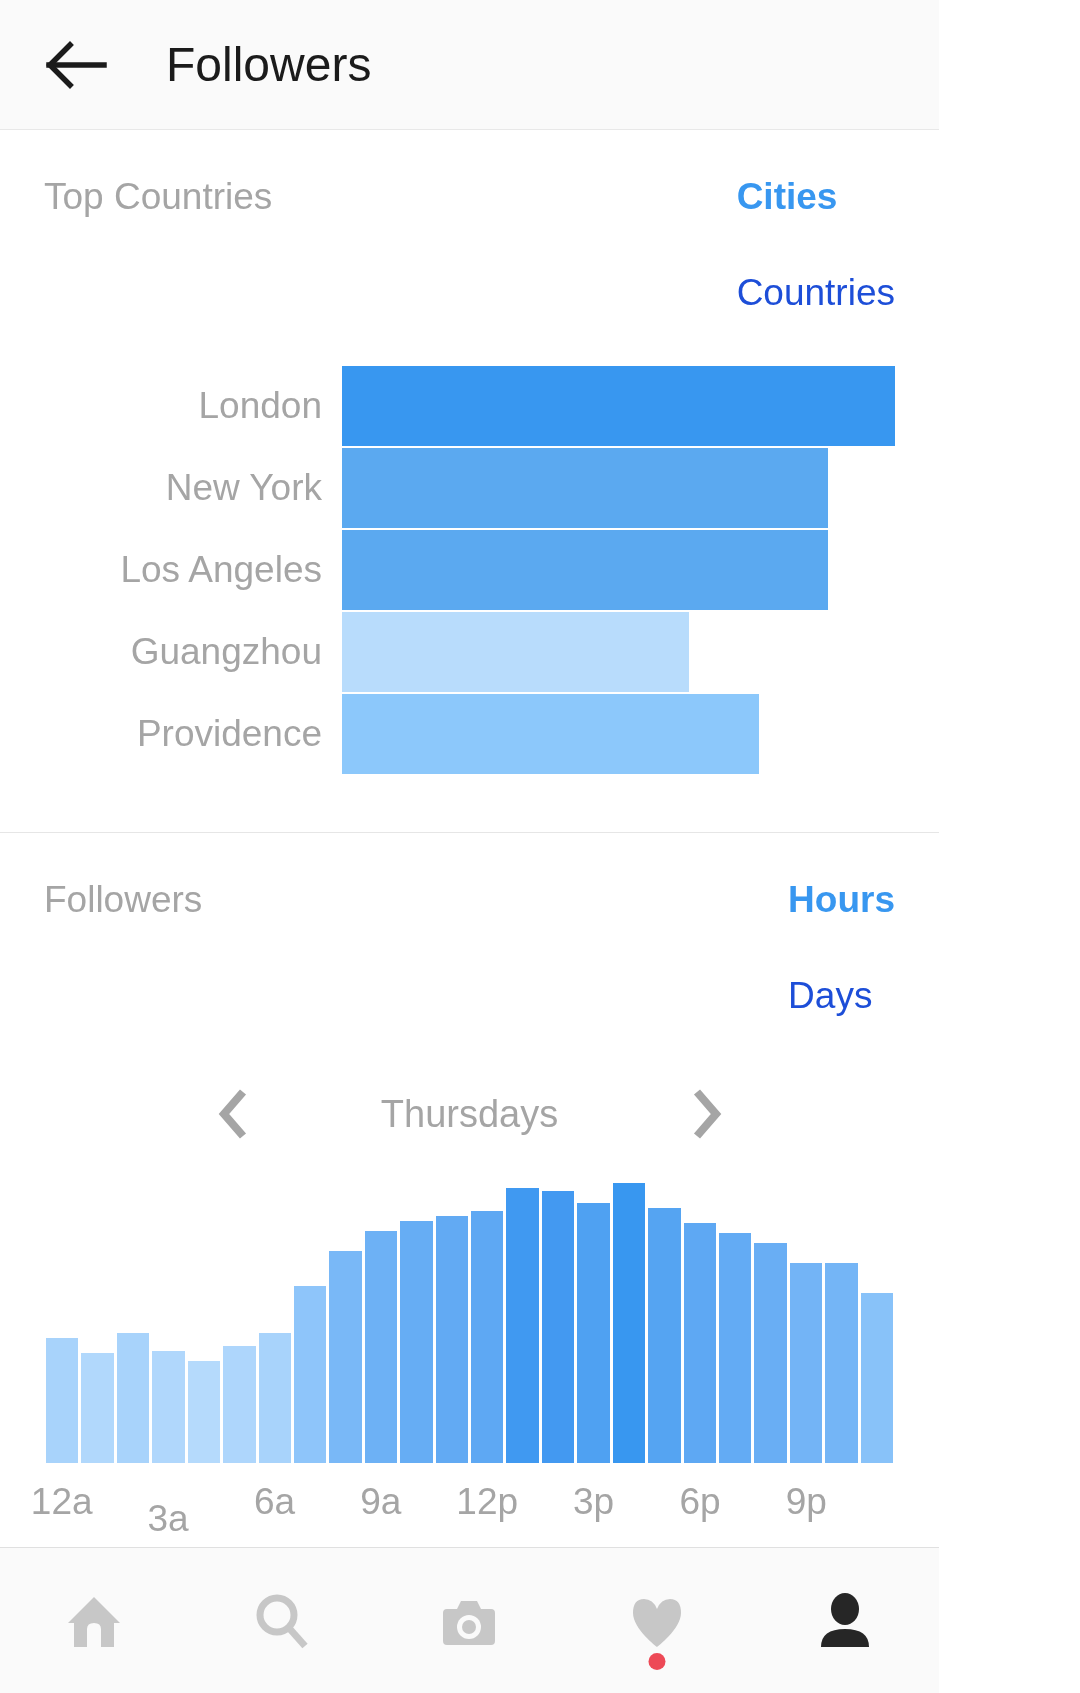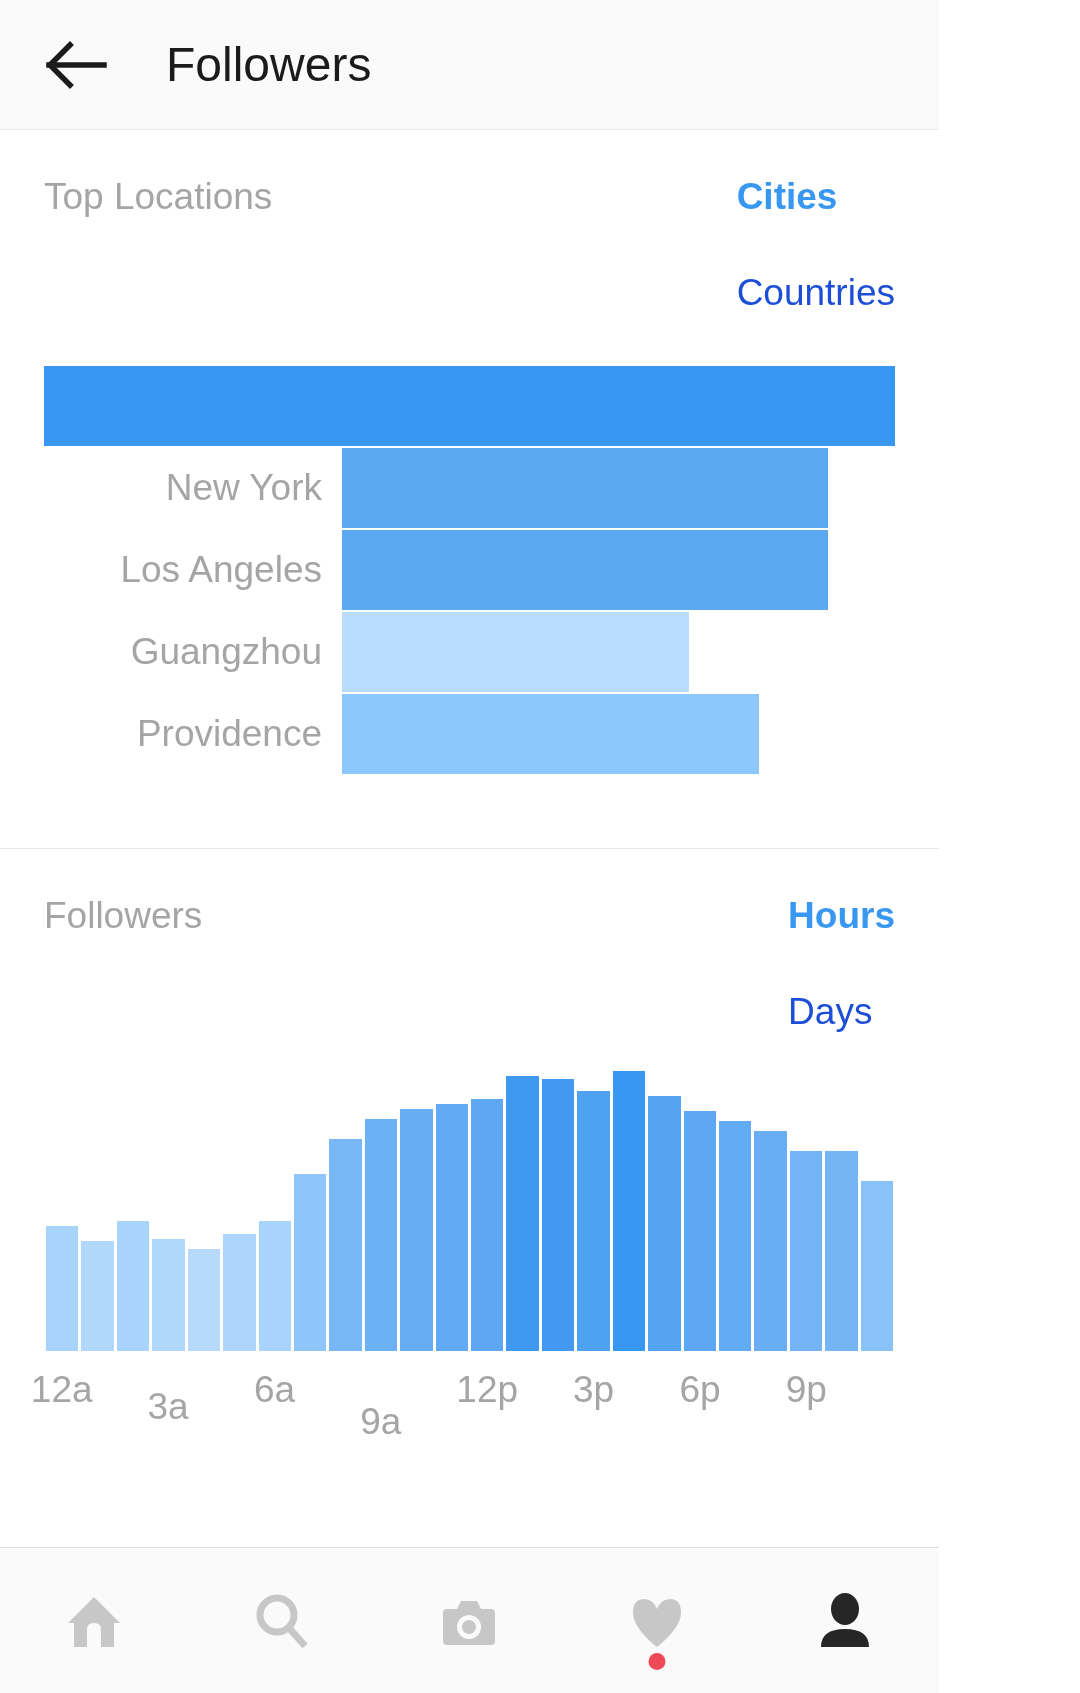--- a/index.html
+++ b/index.html
@@ -130,28 +130,29 @@
       <svg width="62" height="48" viewBox="0 0 62 48">
         <path d="M3 24 L58 24" stroke="#1b1b1b" stroke-width="5.5" stroke-linecap="square" fill="none"></path>
         <path d="M24 4 L4 24 L24 44" stroke="#1b1b1b" stroke-width="5.5" stroke-linecap="square" stroke-linejoin="miter" fill="none"></path>
       </svg>
     </div>
     <div class="appbar-title">Followers</div>
   </div>
 
   <div class="section">
     <div class="section-head">
-      <div class="section-title">Top Locations</div>
+      <div class="section-title">Top Countries</div>
       <div class="tabs">
         <div class="tab active">Cities</div>
         <div class="tab">Countries</div>
       </div>
     </div>
     <div class="loc-chart" id="loc-chart">
         <div class="loc-row">
+          <div class="loc-label">London</div>
           <div class="loc-bar-wrap">
             <div class="loc-bar" style="width: 100%; background: rgb(56, 151, 240);"></div>
           </div>
         </div>
         <div class="loc-row">
           <div class="loc-label">New York</div>
           <div class="loc-bar-wrap">
             <div class="loc-bar" style="width: 87.9%; background: rgb(91, 169, 240);"></div>
           </div>
         </div>
@@ -181,20 +182,33 @@
 
   <div class="section">
     <div class="section-head">
       <div class="section-title">Followers</div>
       <div class="tabs">
         <div class="tab active">Hours</div>
         <div class="tab">Days</div>
       </div>
     </div>
 
+    <div class="hours-nav">
+      <div class="chev">
+        <svg width="34" height="52" viewBox="0 0 34 52">
+          <path d="M26 4 L7 26 L26 48" stroke="#a5a5a5" stroke-width="8" fill="none" stroke-linecap="butt" stroke-linejoin="miter"></path>
+        </svg>
+      </div>
+      <div class="hours-nav-label">Thursdays</div>
+      <div class="chev">
+        <svg width="34" height="52" viewBox="0 0 34 52">
+          <path d="M8 4 L27 26 L8 48" stroke="#a5a5a5" stroke-width="8" fill="none" stroke-linecap="butt" stroke-linejoin="miter"></path>
+        </svg>
+      </div>
+    </div>
 
     <div class="hour-chart" id="hour-chart">
         <div class="hbar" style="height: 41.6667%; background: rgb(168, 211, 251);"></div>
         <div class="hbar" style="height: 36.6667%; background: rgb(177, 216, 252);"></div>
         <div class="hbar" style="height: 43.3333%; background: rgb(168, 211, 251);"></div>
         <div class="hbar" style="height: 37.5%; background: rgb(176, 215, 252);"></div>
         <div class="hbar" style="height: 34.1667%; background: rgb(181, 218, 252);"></div>
         <div class="hbar" style="height: 39.1667%; background: rgb(174, 214, 252);"></div>
         <div class="hbar" style="height: 43.3333%; background: rgb(168, 211, 251);"></div>
         <div class="hbar" style="height: 59.1667%; background: rgb(142, 197, 250);"></div>
@@ -212,21 +226,21 @@
         <div class="hbar" style="height: 76.6667%; background: rgb(99, 171, 244);"></div>
         <div class="hbar" style="height: 73.3333%; background: rgb(105, 174, 244);"></div>
         <div class="hbar" style="height: 66.6667%; background: rgb(115, 180, 246);"></div>
         <div class="hbar" style="height: 66.6667%; background: rgb(116, 181, 246);"></div>
         <div class="hbar" style="height: 56.6667%; background: rgb(136, 194, 249);"></div>
       </div>
     <div class="hour-axis" id="hour-axis">
         <div class="hour-tick" style="left: 2.08333%;">12a</div>
         <div class="hour-tick" style="left: 14.5833%; margin-top: 17px;">3a</div>
         <div class="hour-tick" style="left: 27.0833%;">6a</div>
-        <div class="hour-tick" style="left: 39.5833%; margin-top: 32px;">9a</div>
+        <div class="hour-tick" style="left: 39.5833%;">9a</div>
         <div class="hour-tick" style="left: 52.0833%;">12p</div>
         <div class="hour-tick" style="left: 64.5833%;">3p</div>
         <div class="hour-tick" style="left: 77.0833%;">6p</div>
         <div class="hour-tick" style="left: 89.5833%;">9p</div>
       </div>
   </div>
 
   <div class="spacer"></div>
 
   <div class="bottom-nav">

